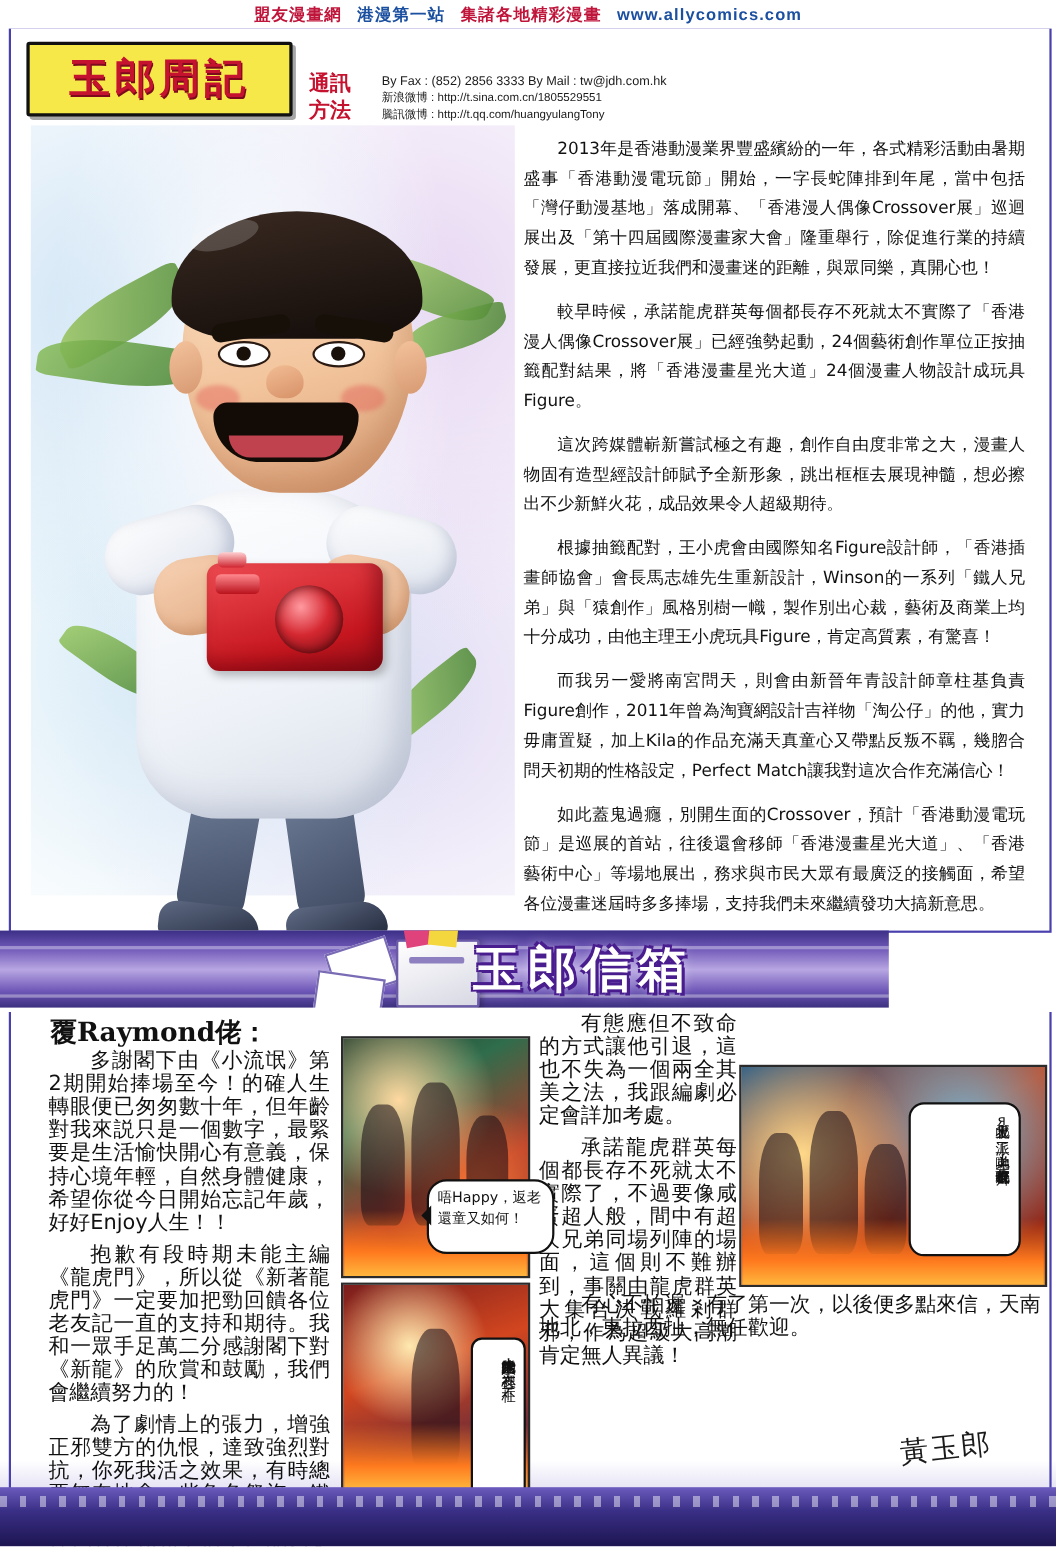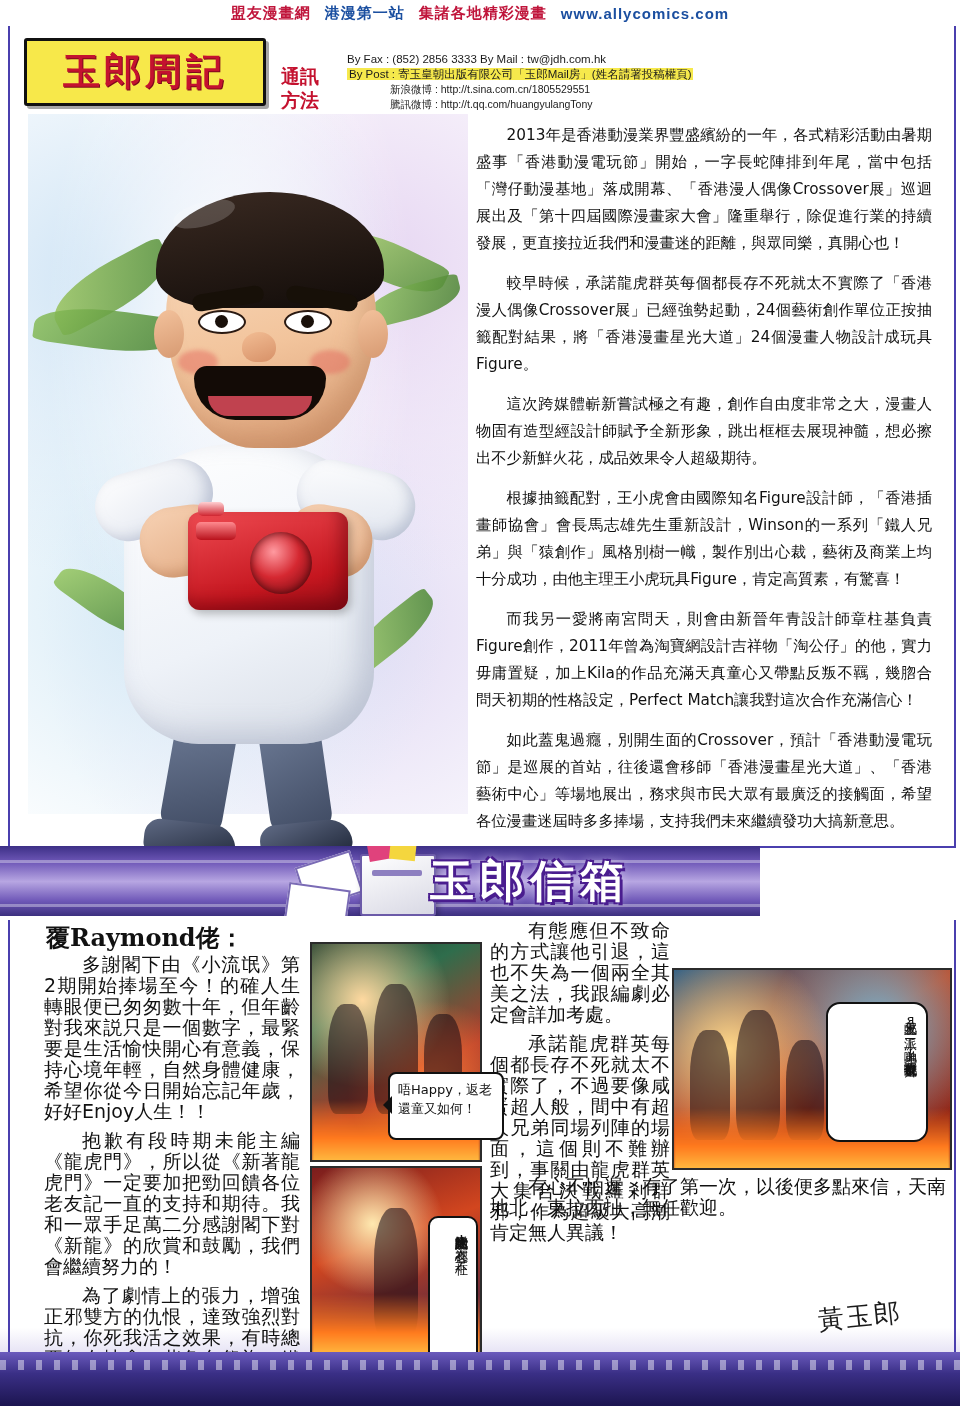--- a/index.html
+++ b/index.html
@@ -66,21 +66,21 @@
     color:#c4122f;font-weight:bold;font-size:19px;line-height:24px;
     padding-top:4px;
   }
   .contact-lines{flex:1;padding-top:4px;}
   .contact-lines div{
     font-size:11.5px;color:#1b1b1b;line-height:15px;white-space:nowrap;
   }
   .contact-lines .hl{
     background:#f6e94c;padding:0 2px;
   }
-  .contact-lines .small{font-size:10.5px;margin-left:43px;}
+  .contact-lines .small{font-size:10.5px;}
 
   
   .illustration{
     position:absolute;left:18px;top:88px;width:440px;height:700px;
   }
   .ill-bg{
     position:absolute;left:0;top:0;width:440px;height:700px;
     background:
       radial-gradient(ellipse at 46% 30%, rgba(255,255,255,.9) 0%, rgba(255,255,255,0) 55%),
       radial-gradient(circle at 18% 24%, #cfe4f5 0%, rgba(255,255,255,0) 46%),
@@ -228,20 +228,21 @@
     text-align:justify;text-justify:inter-ideograph;
     text-indent:2em;
   }
 
   
   .banner{
     position:absolute;left:0;top:846px;width:760px;height:74px;
     background:
       linear-gradient(180deg,#3c2f86 0%,#6f58b8 22%,#b7a6e2 48%,#6f58b8 74%,#2f2570 100%);
     overflow:hidden;
+    padding-left:48px;
   }
   .banner .stripe{
     position:absolute;left:0;width:960px;height:3px;background:rgba(255,255,255,.35);
   }
   .banner .stripe.s1{top:14px;}
   .banner .stripe.s2{top:58px;}
   .banner-title{
     position:absolute;left:430px;top:6px;
     font-family:"DejaVu Serif", serif;
     font-size:44px;font-weight:bold;letter-spacing:6px;
@@ -342,21 +343,21 @@
   .comic .f1{left:16px;top:60px;width:40px;height:110px;}
   .comic .f2{left:62px;top:40px;width:44px;height:130px;}
   .comic .f3{left:112px;top:70px;width:38px;height:100px;}
 
   
   .balloon{
     position:absolute;background:#ffffff;border:2px solid #111;
     font-family:"DejaVu Sans", sans-serif;font-size:13px;line-height:19px;color:#111;
     padding:6px 8px;
   }
-  .balloon.b-oval{border-radius:8px;}
+  .balloon.b-oval{border-radius:18px;}
   .balloon.b1{left:388px;top:156px;width:96px;min-height:52px;}
   .balloon.b1:after{
     content:"";position:absolute;left:-16px;top:22px;width:0;height:0;
     border:9px solid transparent;border-right-color:#111;
   }
   .balloon.b2{
     left:428px;top:300px;width:36px;height:126px;
     writing-mode:vertical-rl;text-orientation:upright;
     border-radius:10px;padding:8px 5px;
   }
@@ -403,21 +404,20 @@
         <span class="t">玉郎周記</span>
       </div>
 
       <div class="contact">
         <div class="contact-label">
           <div>通訊</div>
           <div>方法</div>
         </div>
         <div class="contact-lines">
           <div>By Fax : (852) 2856 3333 By Mail : tw@jdh.com.hk</div>
-          <div><span class="hl">By Post : 寄玉皇朝出版有限公司「玉郎Mail房」(姓名請署投稿權頁)</span></div>
           <div class="small">新浪微博 : http://t.sina.com.cn/1805529551</div>
           <div class="small">騰訊微博 : http://t.qq.com/huangyulangTony</div>
         </div>
       </div>
 
       <div class="illustration">
         <div class="ill-bg"></div>
         <div class="leaf l1"></div>
         <div class="leaf l2"></div>
         <div class="leaf l3"></div>

